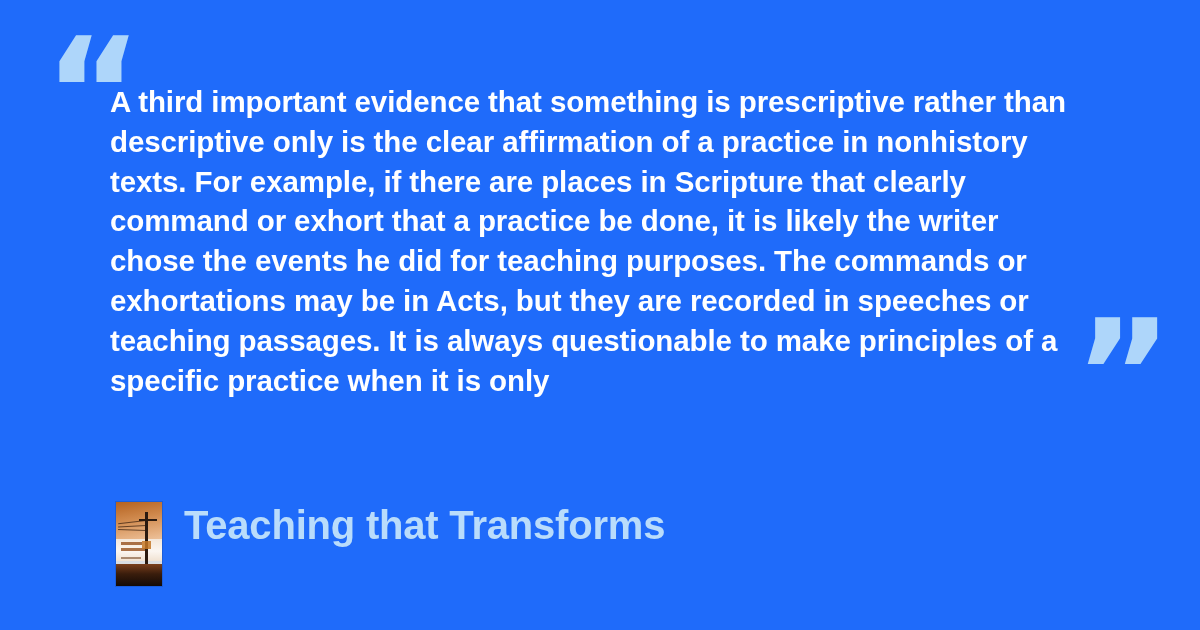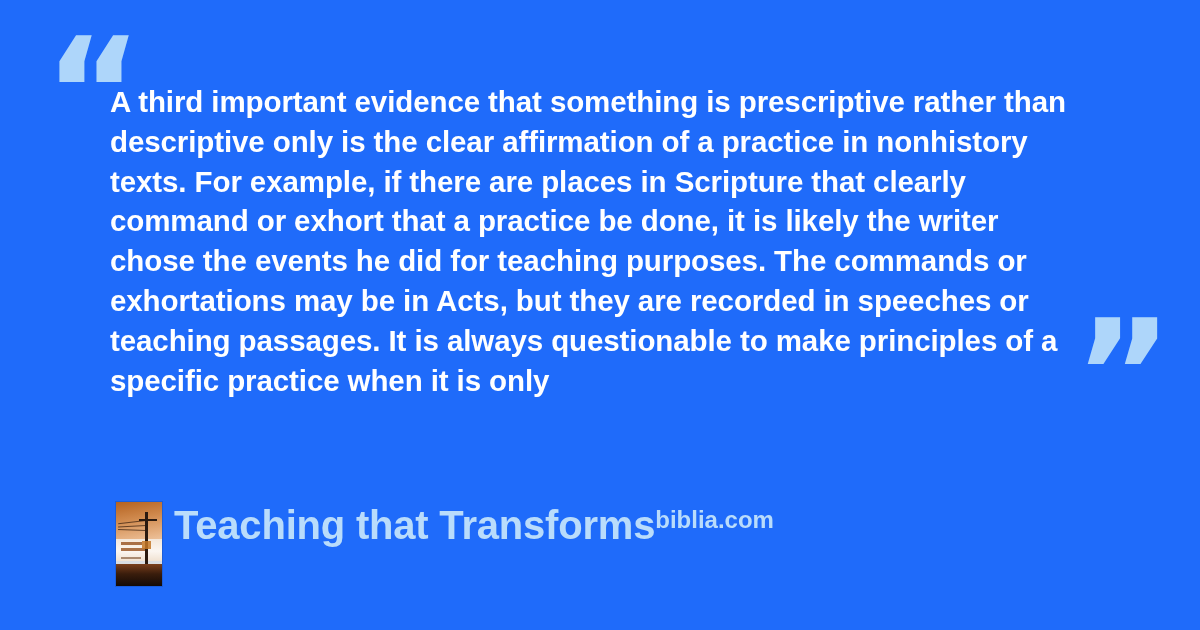--- a/index.html
+++ b/index.html
@@ -134,23 +134,23 @@
   .bc-author {
     position: absolute;
     left: 10%;
     top: 66%;
     width: 44%;
     height: 2px;
     background: rgba(120,75,40,0.6);
   }
 
   .footer-text {
-    margin-left: 12px;
+    margin-left: 22px;
     display: flex;
-    flex-direction: row;
+    flex-direction: column;
     justify-content: flex-start;
   }
   .footer-title {
     color: #b9dcfb;
     font-size: 40px;
     font-weight: 700;
     line-height: 46px;
     letter-spacing: -0.2px;
     white-space: nowrap;
   }
@@ -186,18 +186,17 @@
       <div class="bc-pole"></div>
       <div class="bc-title-line bc-title-1"></div>
       <div class="bc-title-line bc-title-2"></div>
       <div class="bc-badge"></div>
       <div class="bc-author"></div>
       <div class="bc-ground"></div>
     </div>
 
     <div class="footer-text">
       <div class="footer-title">Teaching that Transforms</div>
-      <div class="footer-site">biblia.com</div>
     </div>
 
   </div>
 
 </div>
 
 </body></html>

